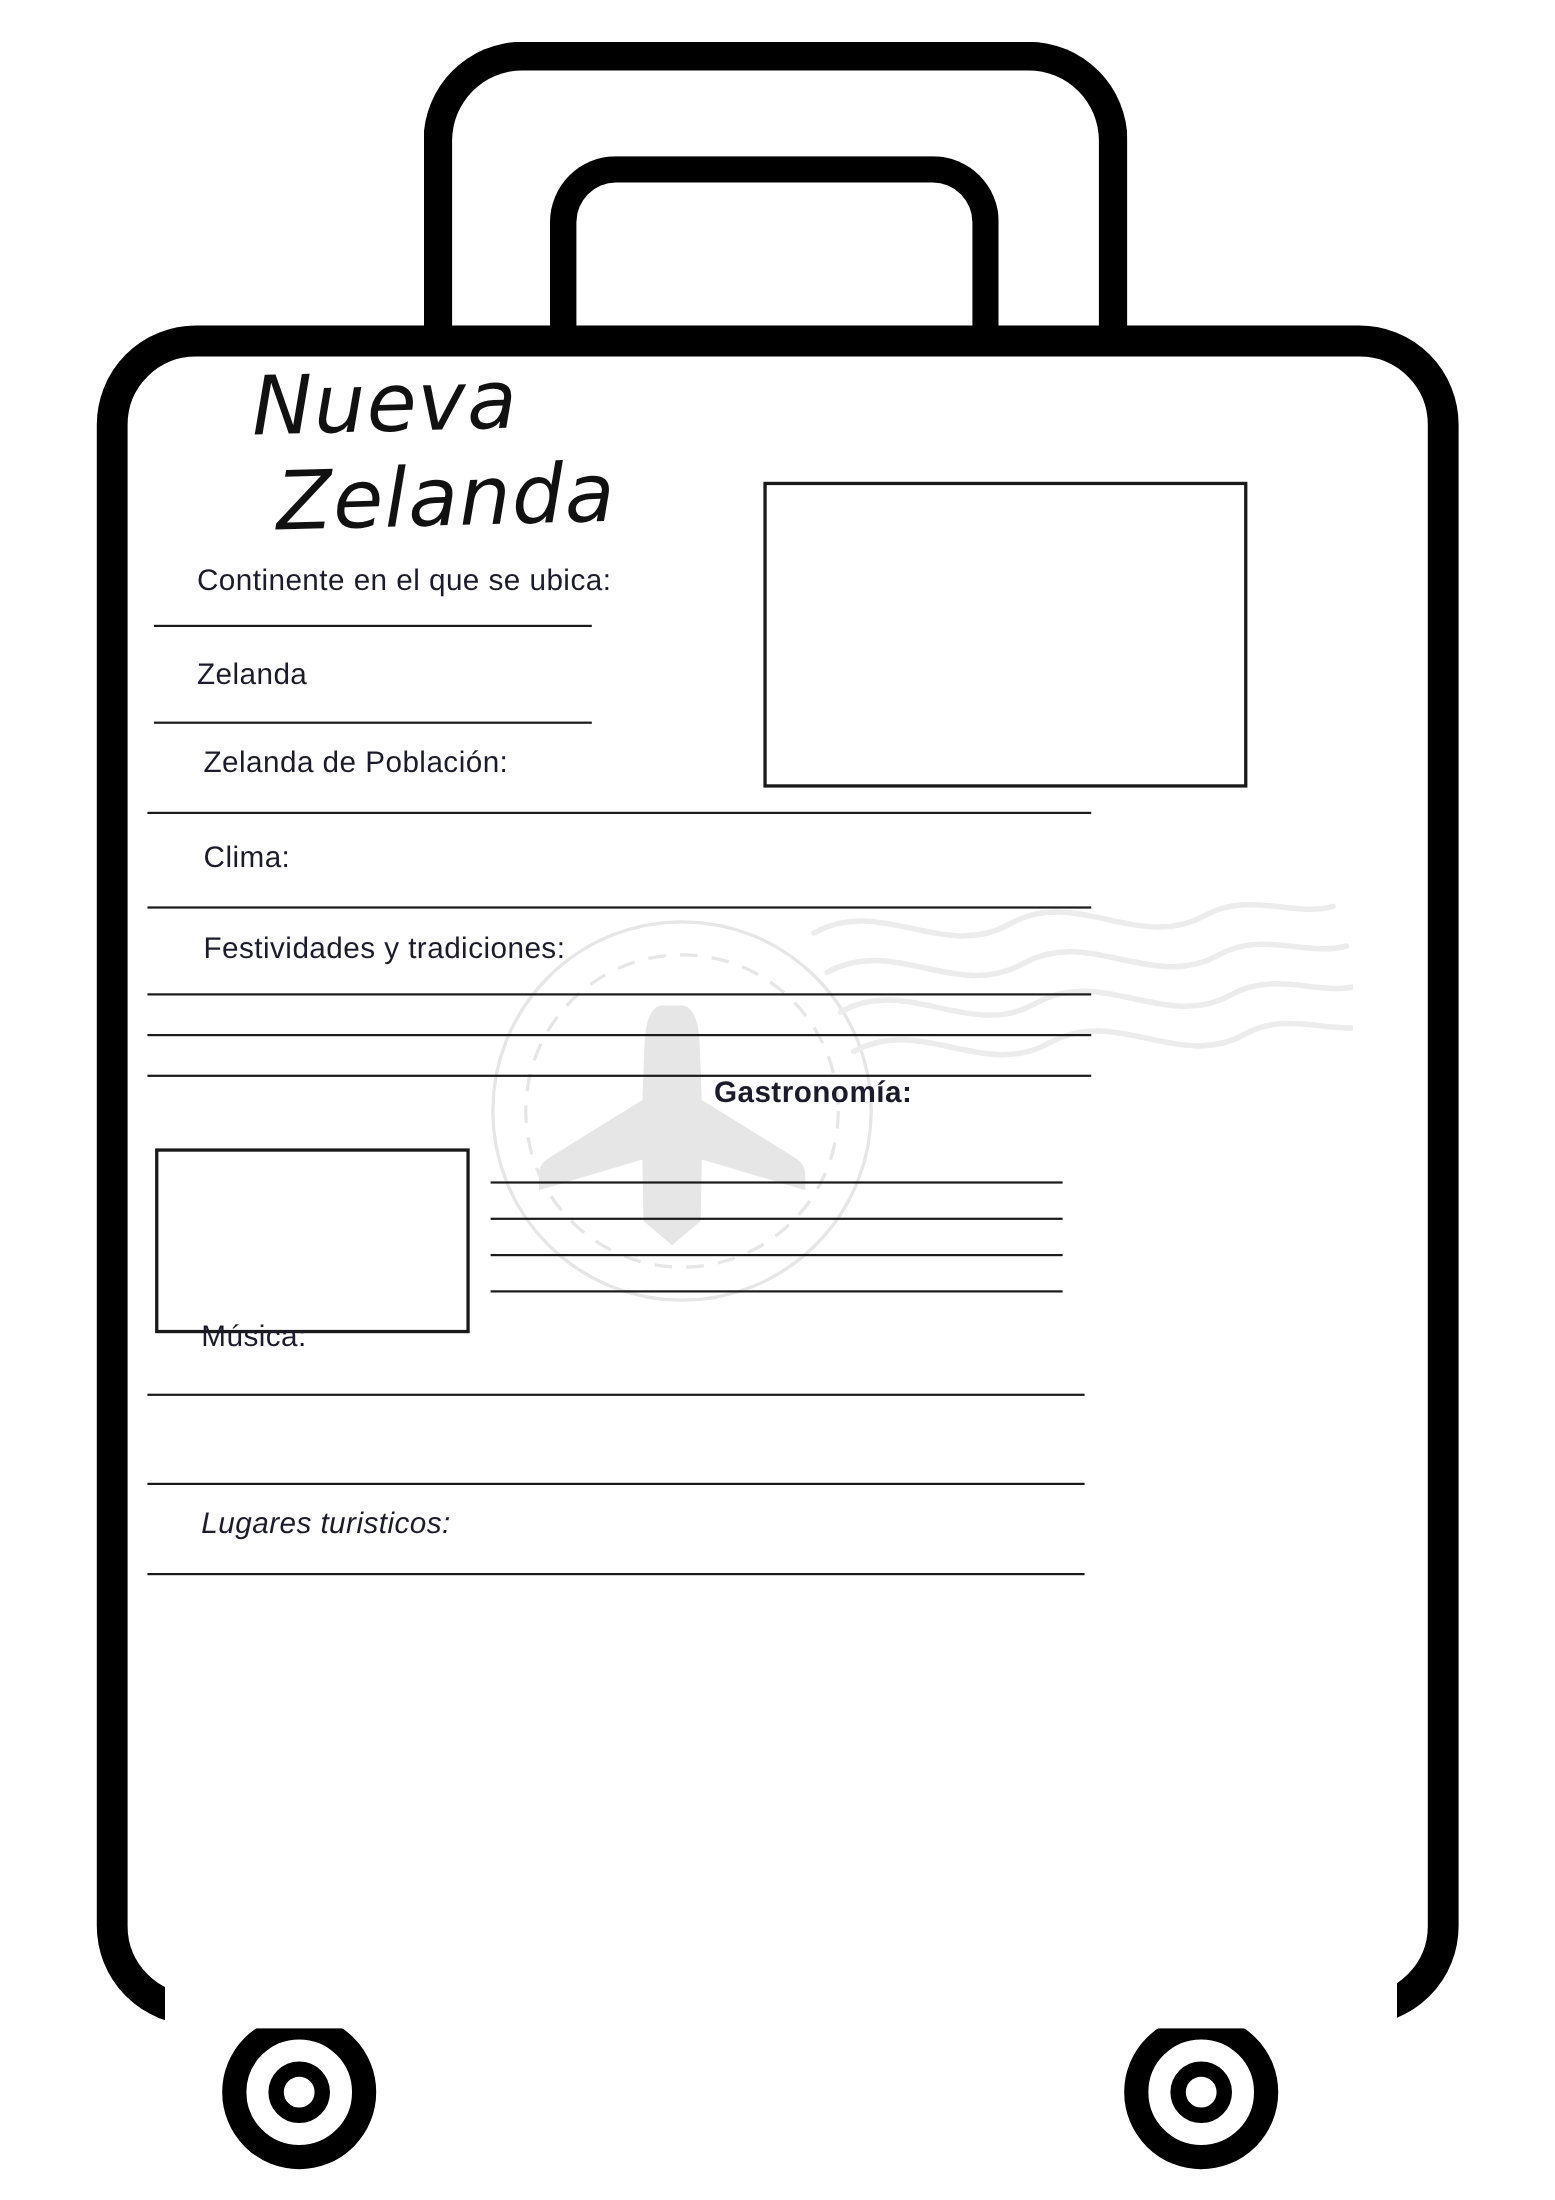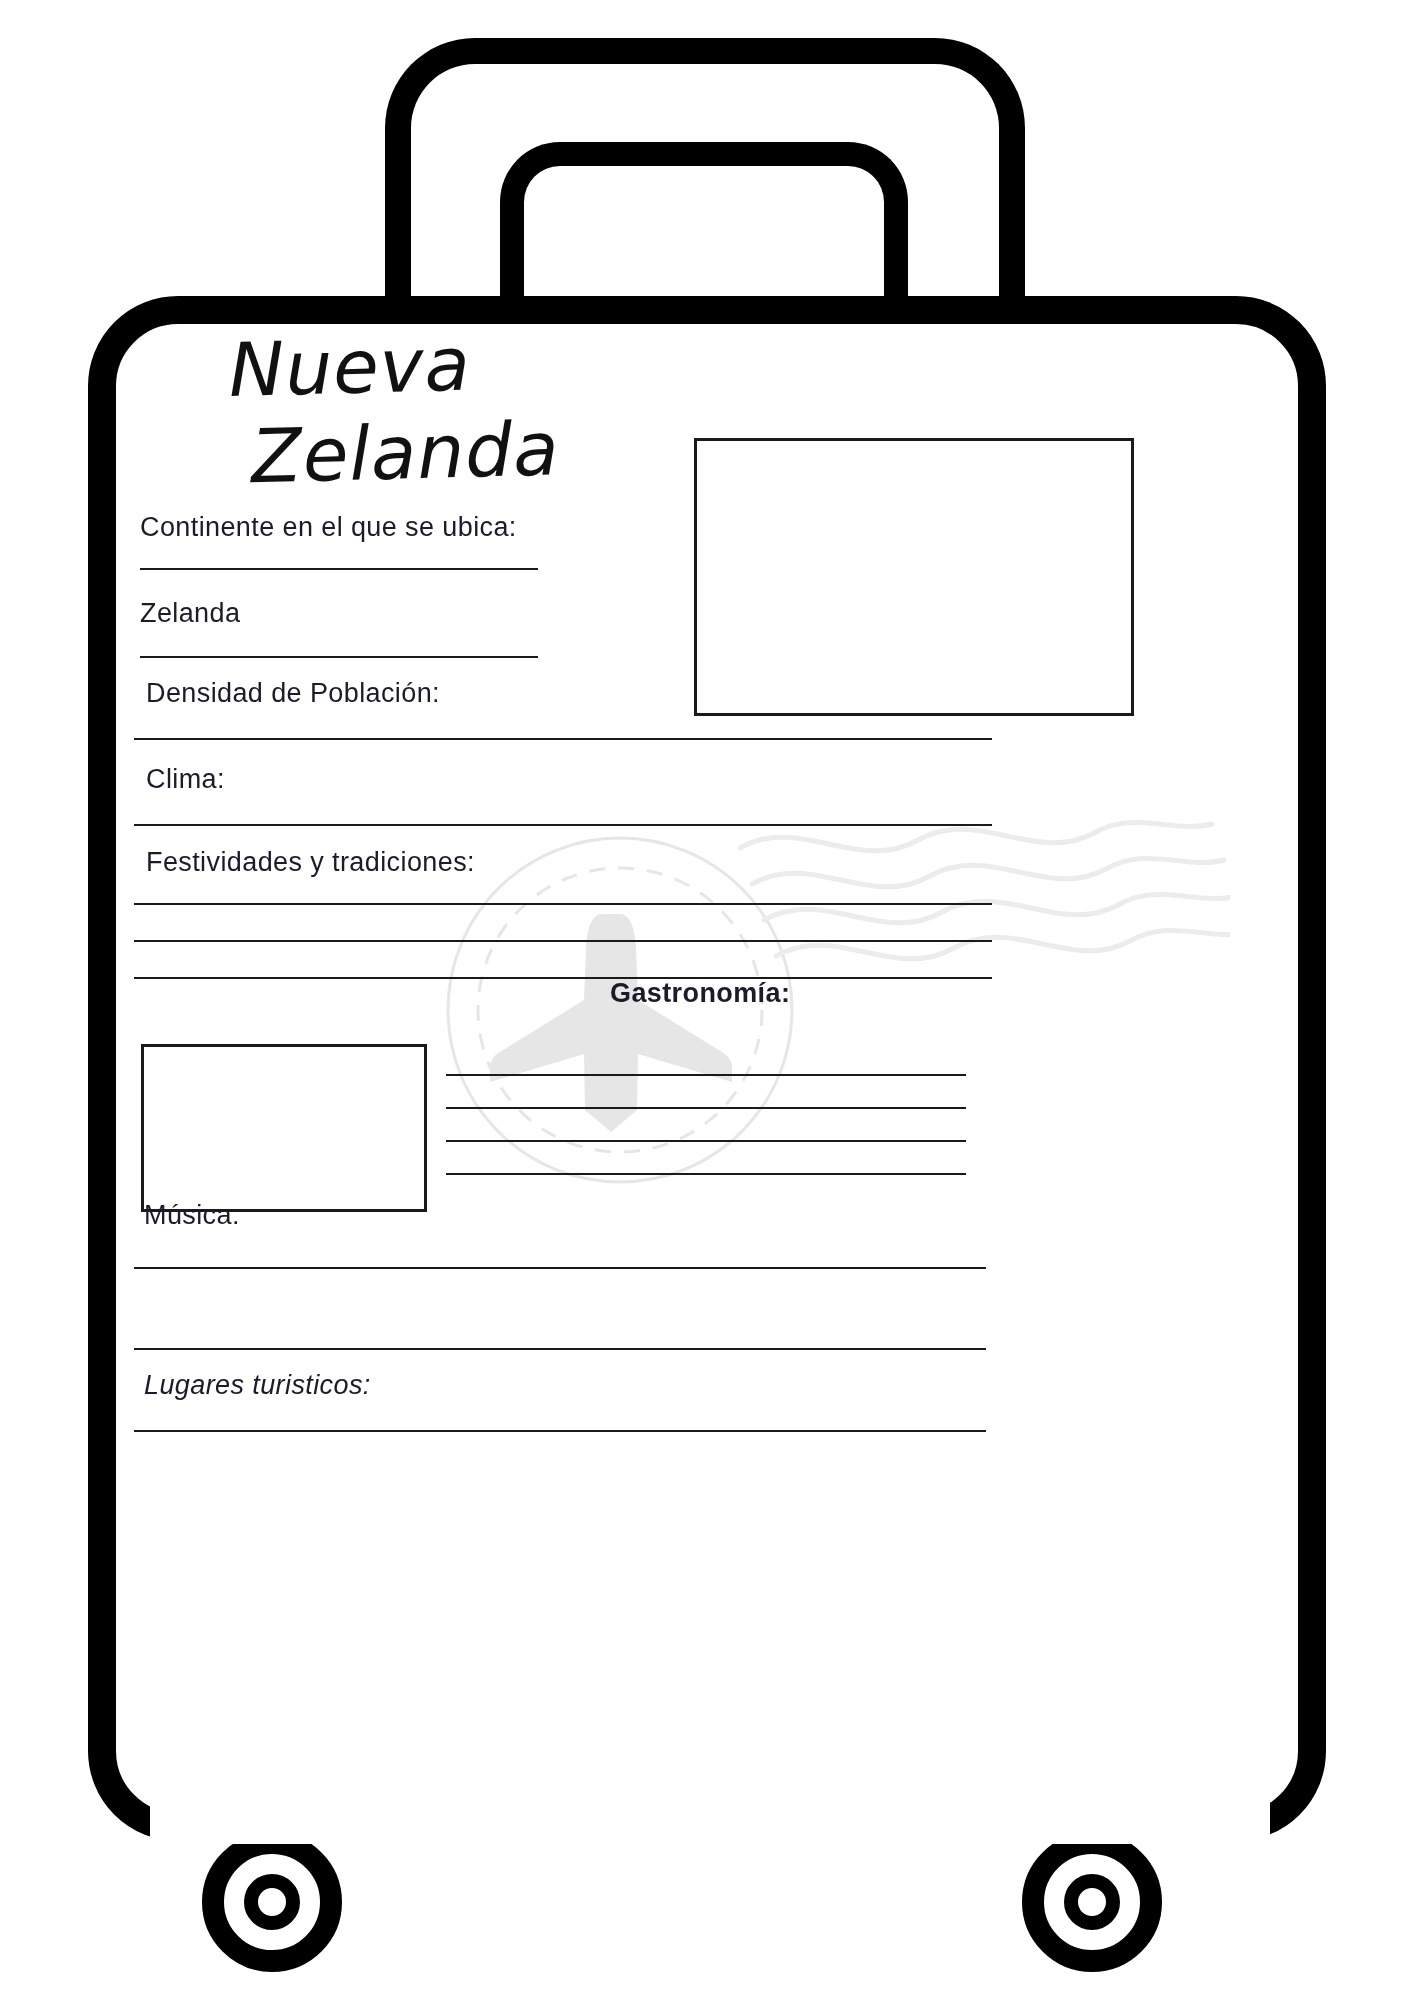--- a/index.html
+++ b/index.html
@@ -140,20 +140,21 @@
   .photo-box.top   { left: 554px; top: 118px; width: 440px; height: 278px; }
   .photo-box.mid   { left: 1px;   top: 724px; width: 286px; height: 168px; }
 
   .field-label {
     position: absolute;
     font-family: "Liberation Sans", sans-serif;
     font-size: 27px;
     color: #1b1b2b;
     letter-spacing: 0.4px;
     white-space: nowrap;
+    margin-left: 39px;
   }
   .rule {
     position: absolute;
     height: 0;
     border-top: 2.5px solid #1a1a1a;
   }
 </style>
 </head>
 <body>
 
@@ -197,21 +198,21 @@
     </div>
 
     <div class="photo-box top"></div>
 
     <div class="field-label" style="left:0px; top:192px;">Continente en el que se ubica:</div>
     <div class="rule" style="left:0px; top:248px; width:398px;"></div>
 
     <div class="field-label" style="left:0px; top:278px;">Zelanda</div>
     <div class="rule" style="left:0px; top:336px; width:398px;"></div>
 
-    <div class="field-label" style="left:6px; top:358px;">Densidad de Población:</div>
+    <div class="field-label" style="left:6px; top:358px;">Zelanda de Población:</div>
     <div class="rule" style="left:-6px; top:418px; width:858px;"></div>
 
     <div class="field-label" style="left:6px; top:444px;">Clima:</div>
     <div class="rule" style="left:-6px; top:504px; width:858px;"></div>
 
     <div class="field-label" style="left:6px; top:527px;">Festividades y tradiciones:</div>
     <div class="rule" style="left:-6px; top:583px; width:858px;"></div>
     <div class="rule" style="left:-6px; top:620px; width:858px;"></div>
     <div class="rule" style="left:-6px; top:657px; width:858px;"></div>
 

